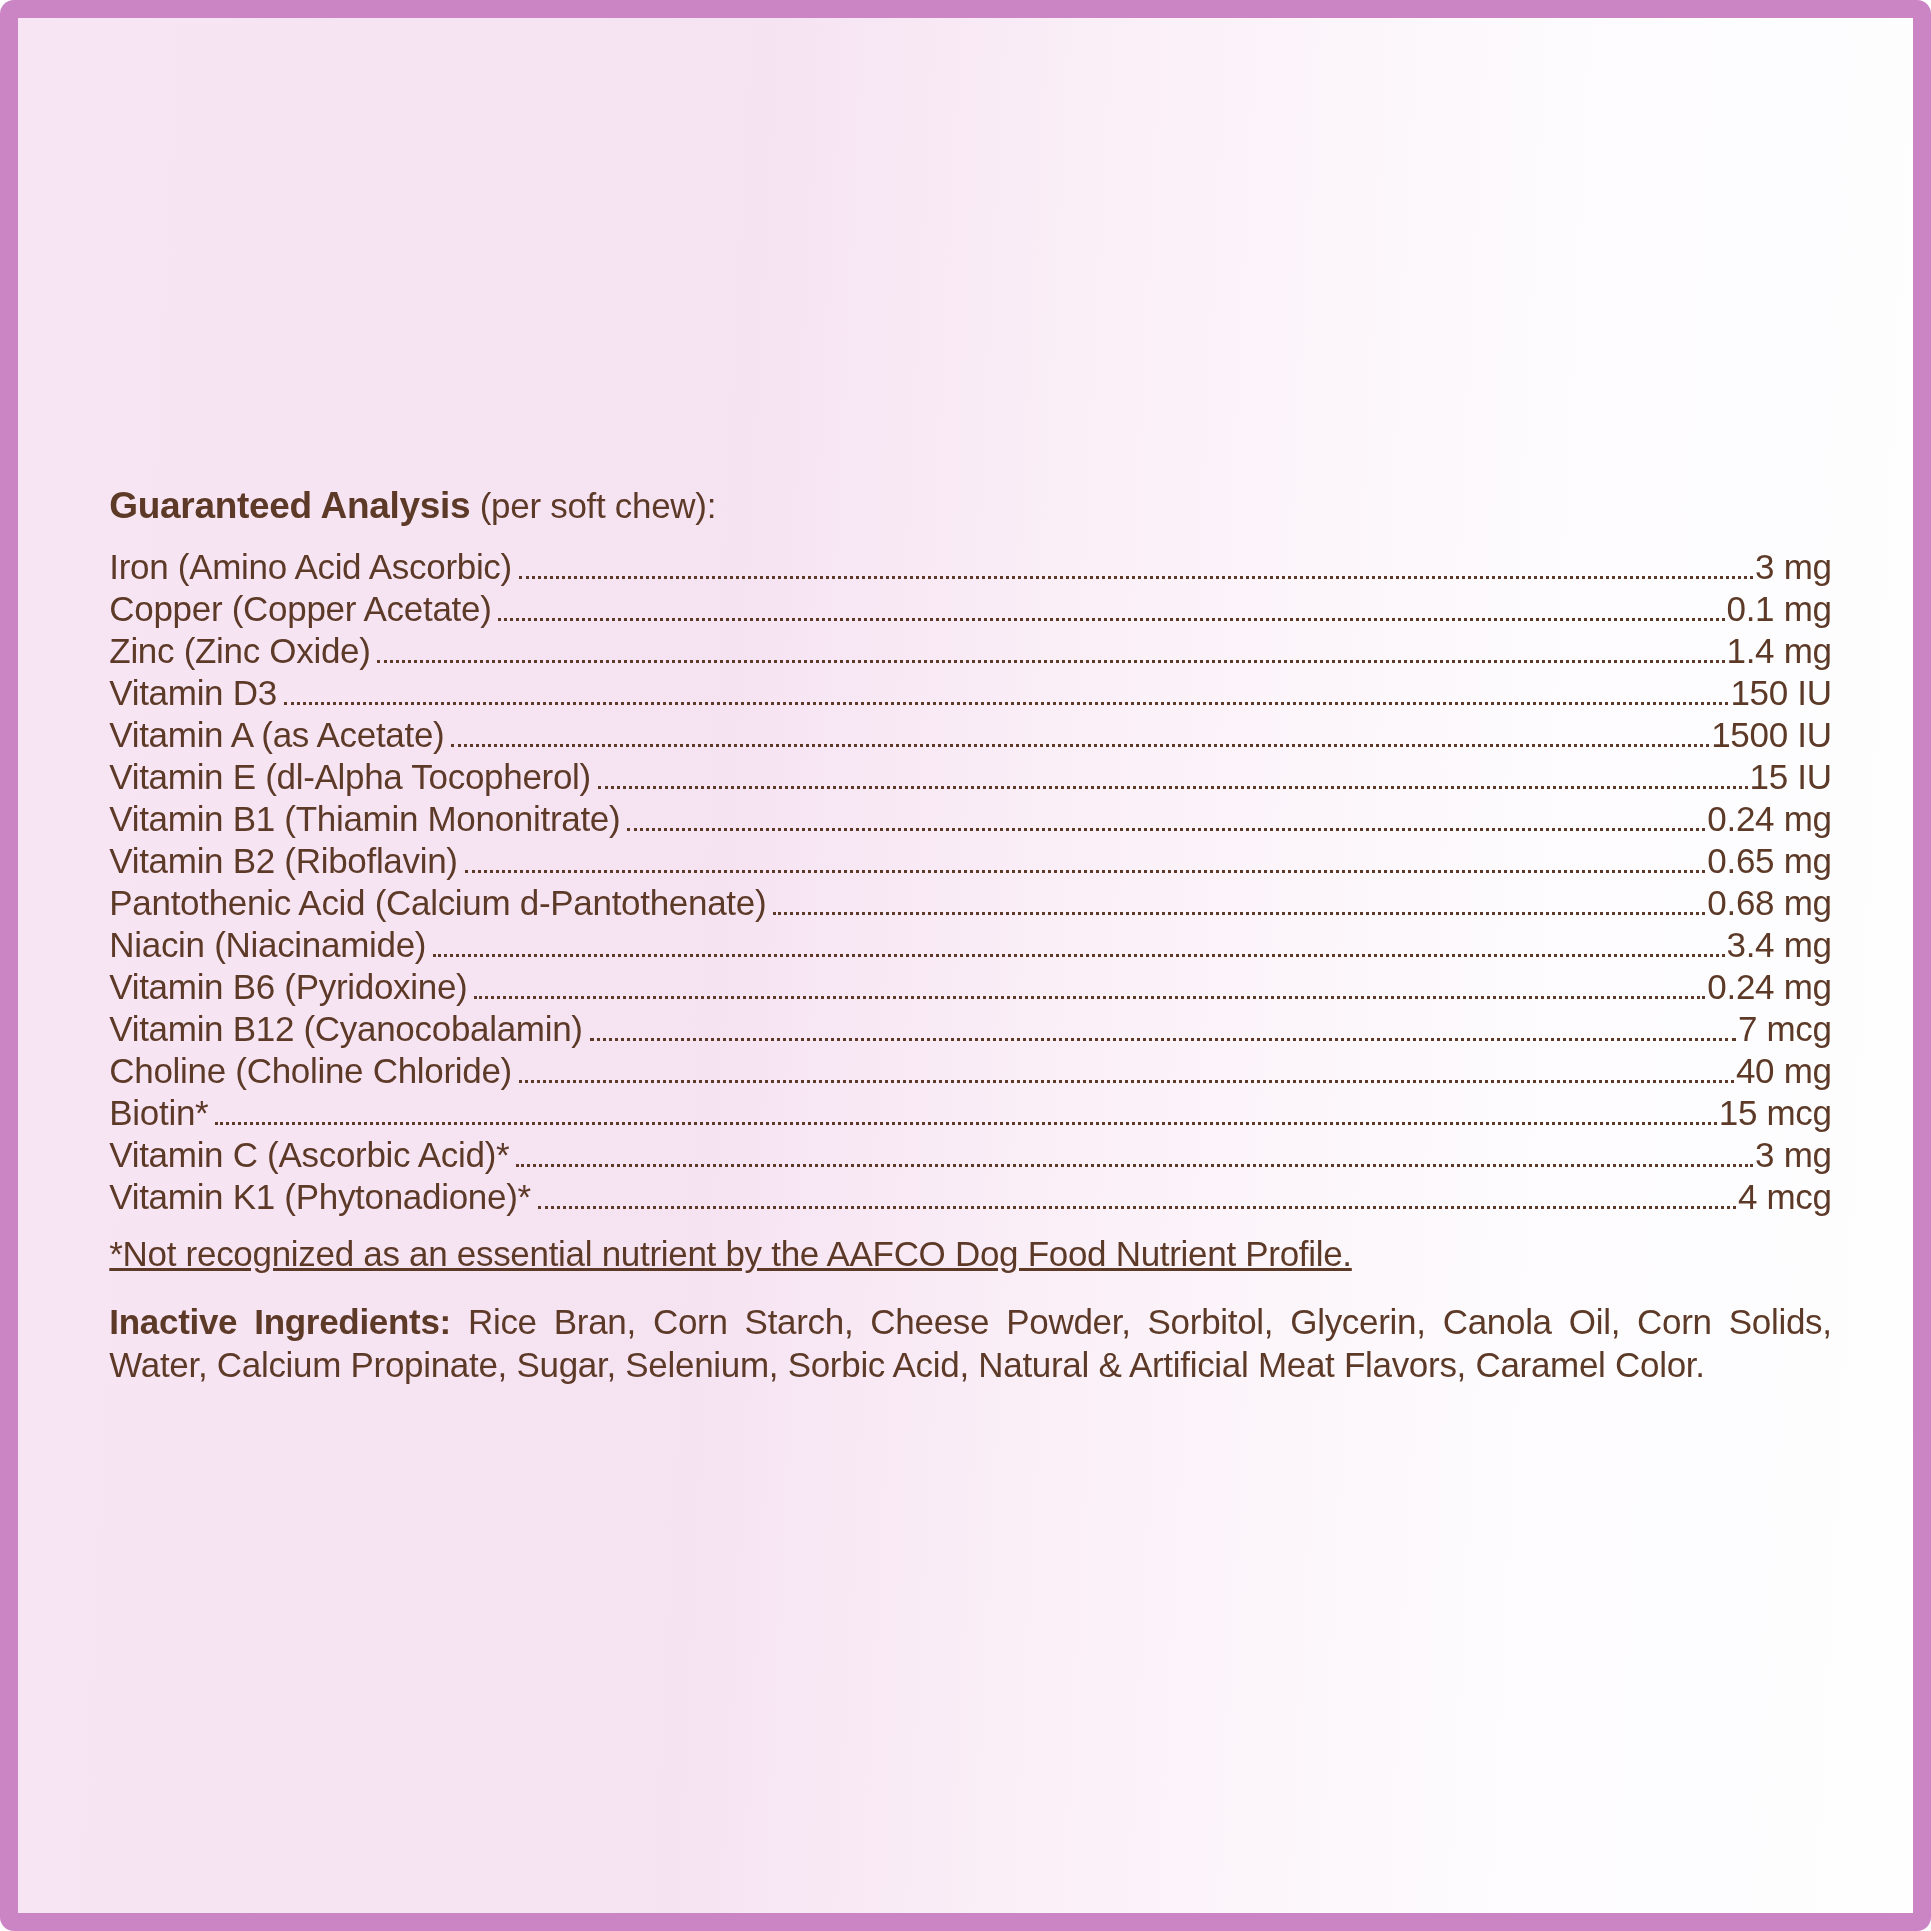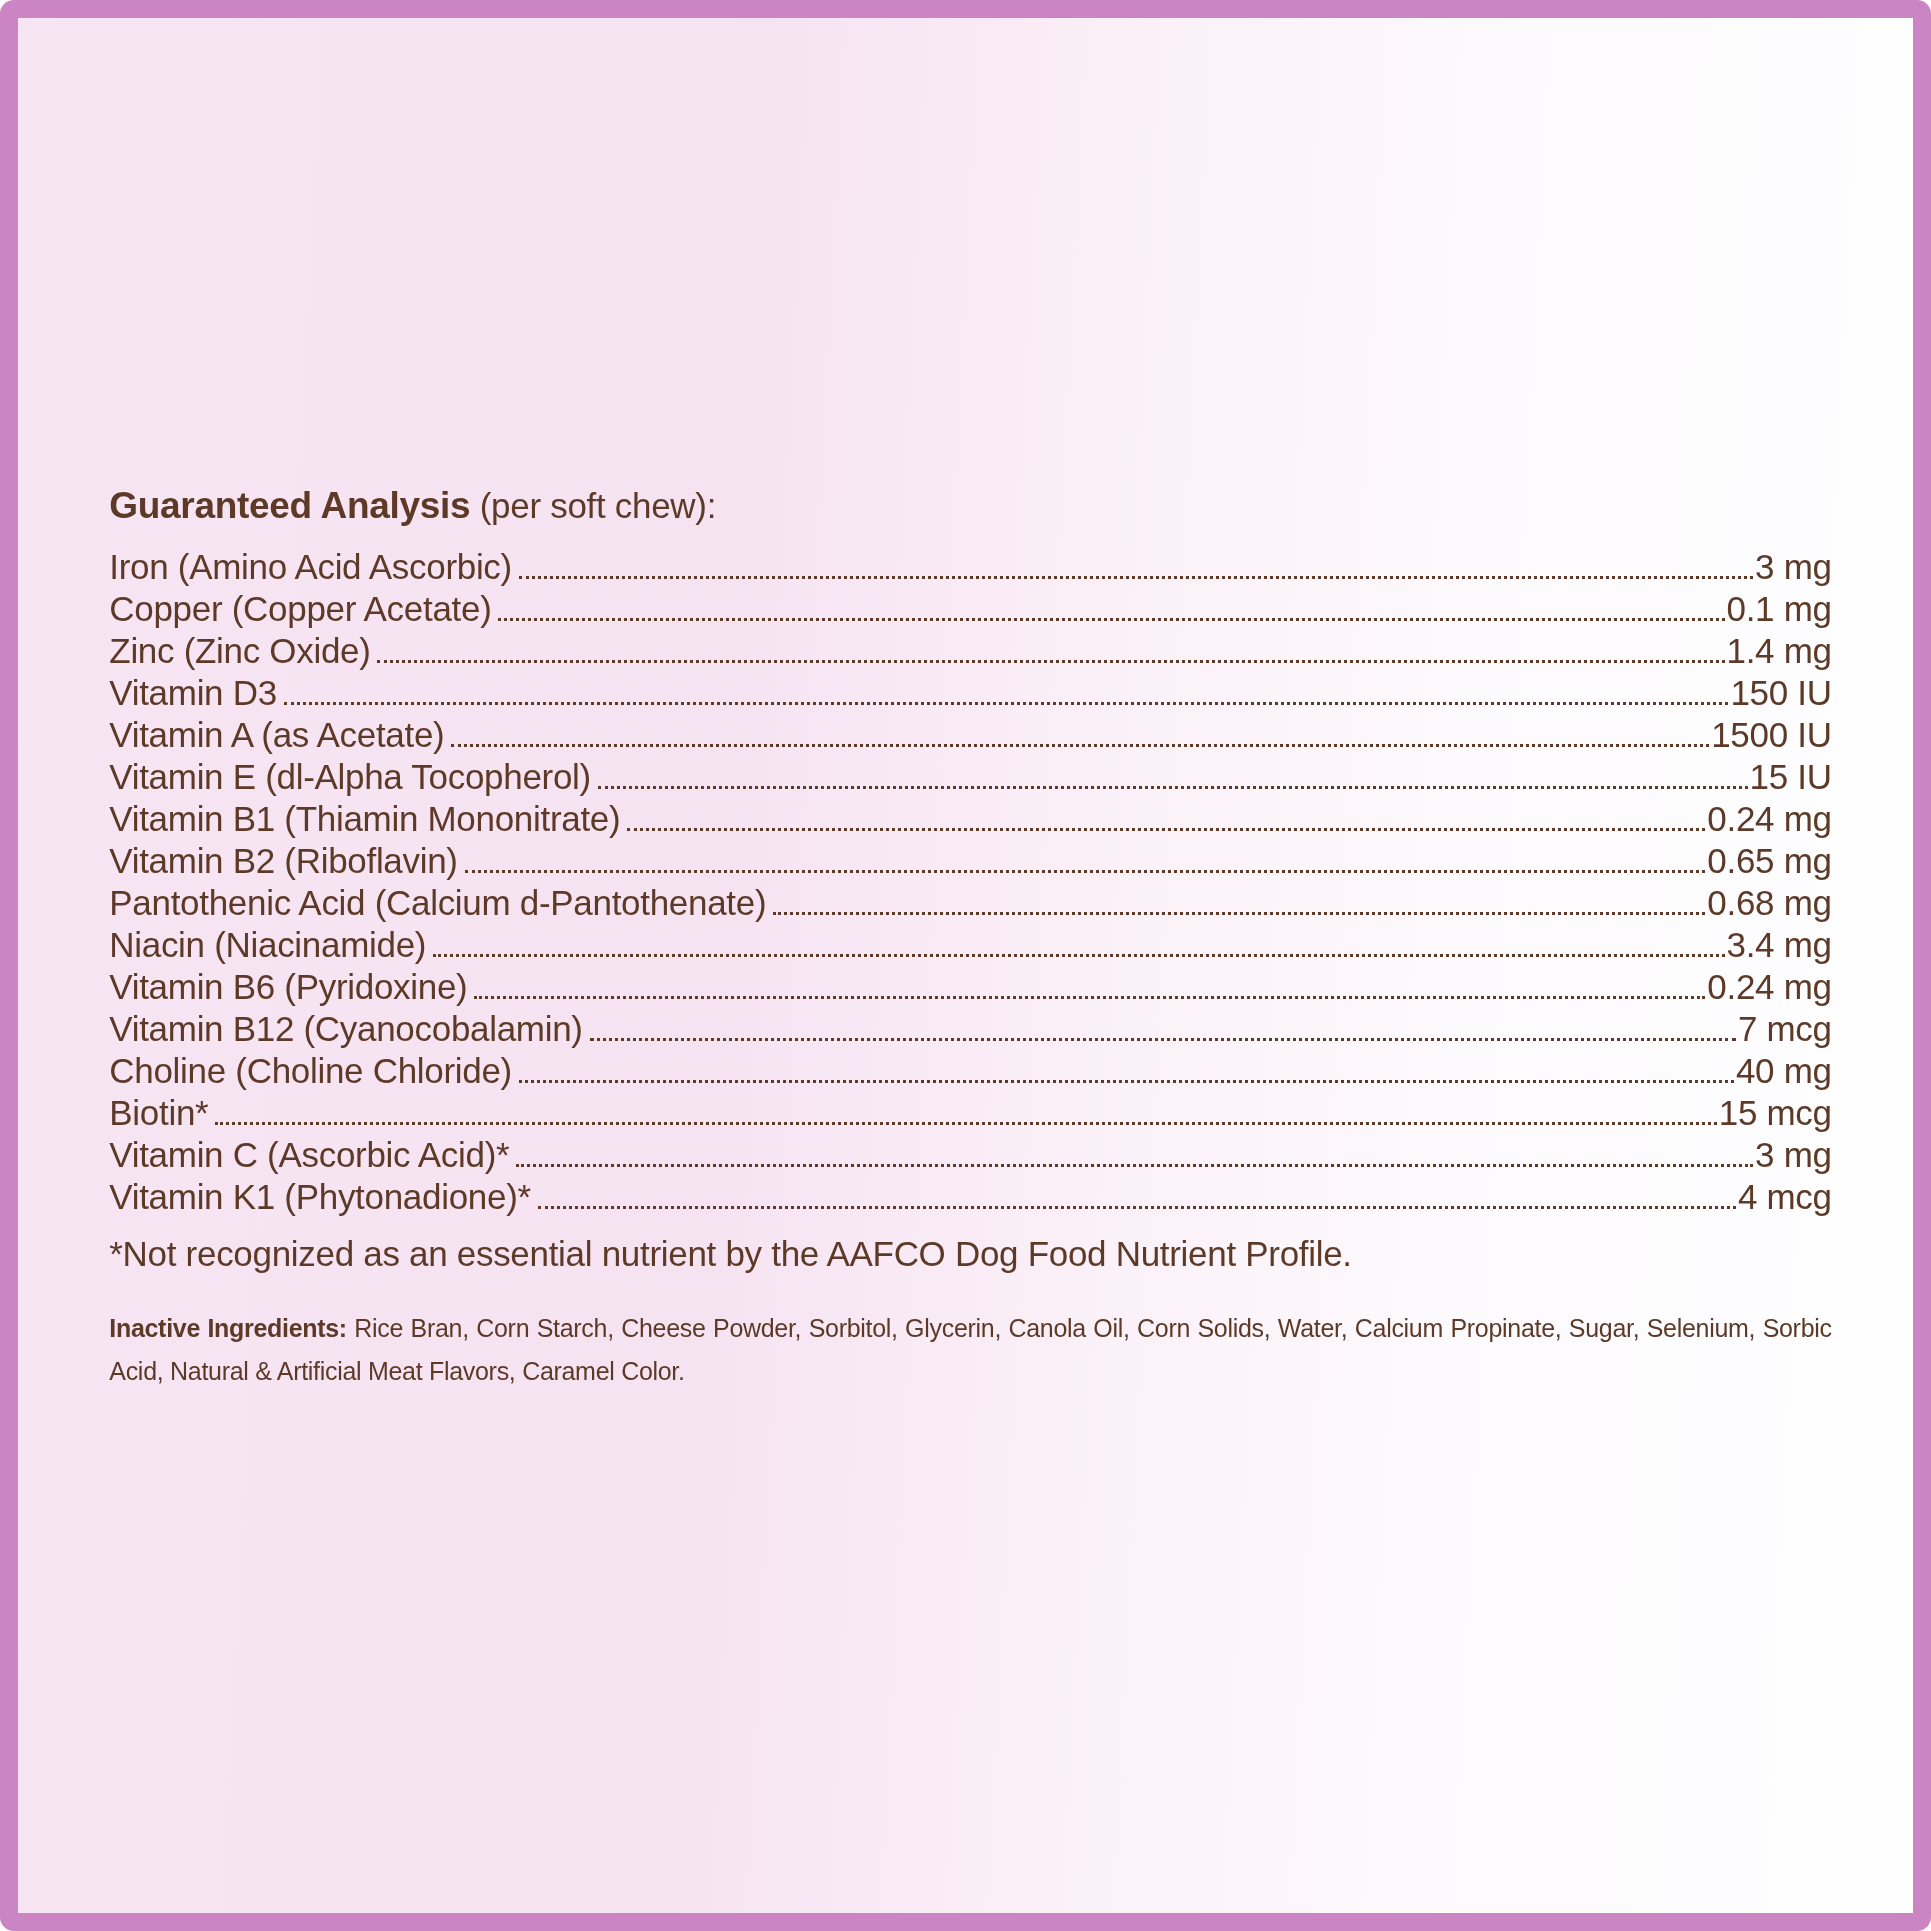--- a/index.html
+++ b/index.html
@@ -65,24 +65,25 @@
   }
   .ga-row .row-value {
     white-space: nowrap;
     text-align: center;
   }
   .footnote {
     margin-top: 13.5px;
     font-size: 35px;
     line-height: 42px;
     letter-spacing: -0.3px;
+    text-decoration: underline;
   }
   .inactive {
-    margin-top: 32px;
-    font-size: 25px;
+    margin-top: 25px;
+    font-size: 35px;
     line-height: 43px;
     letter-spacing: -0.3px;
     text-align: justify;
   }
   .inactive .bold {
     font-weight: bold;
   }
 </style>
 </head>
 <body>

